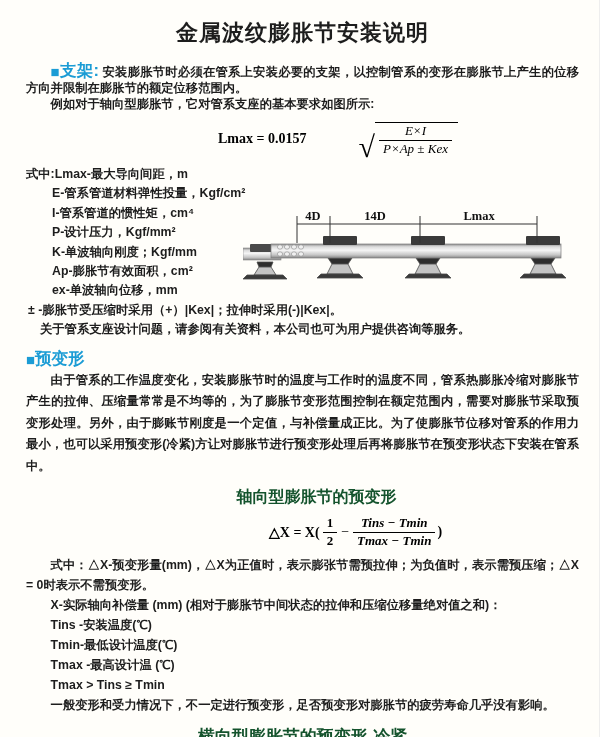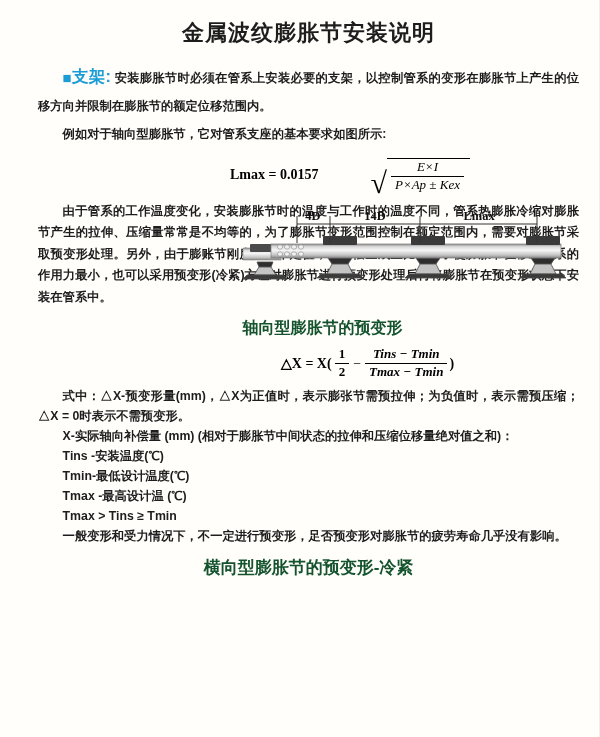--- a/index.html
+++ b/index.html
@@ -1,20 +1,20 @@
 <!DOCTYPE html>
 <html><head>
 <meta charset="utf-8">
 <style>
   html,body{margin:0;padding:0;}
   body{width:600px;height:737px;background:#fffefa;font-family:"Liberation Sans",sans-serif;color:#1d1d1d;overflow:hidden;}
-  .page{position:relative;width:600px;height:737px;box-sizing:border-box;padding:14px 20px 0 38px;border-right:1px solid #eee;}
+  .page{position:relative;width:600px;height:737px;box-sizing:border-box;padding:14px 20px 0 26px;border-right:1px solid #eee;}
   .title{text-align:center;font-size:22px;font-weight:bold;letter-spacing:1px;margin:4px 0 14px 0;}
   p{margin:0;}
-  .body-text{font-size:12.3px;line-height:28px;font-weight:600;text-align:justify;}
+  .body-text{font-size:12.3px;line-height:16px;font-weight:600;text-align:justify;}
   .indent{text-indent:2em;}
   .marker{color:#1b9cd5;font-size:15px;vertical-align:-1px;font-weight:normal;}
   .sec-head{color:#1b9cd5;font-size:16.5px;font-weight:600;}
   .blue-sub{color:#14532d;font-size:16px;font-weight:600;margin:10px 0 2px 28px;text-align:center;}
   .blue-sub2{color:#1b9cd5;font-size:16.5px;font-weight:600;margin:8px 0 0 0;}
 
   
   .defs{margin-top:3px;}
   .defs .def{font-size:12.3px;line-height:19.4px;font-weight:600;}
   .d-sub{margin-left:26px;}
@@ -62,20 +62,31 @@
       <span class="rad">√</span>
       <span class="under">
         <span class="frac ital">
           <span class="num">E×I</span>
           <span class="den">P×Ap ± Kex</span>
         </span>
       </span>
     </span>
   </div>
 
+  <div class="defs">
+    <p class="def">式中:Lmax-最大导向间距，m</p>
+    <p class="def d-sub">E-管系管道材料弹性投量，Kgf/cm²</p>
+    <p class="def d-sub">I-管系管道的惯性矩，cm⁴</p>
+    <p class="def d-sub">P-设计压力，Kgf/mm²</p>
+    <p class="def d-sub">K-单波轴向刚度；Kgf/mm</p>
+    <p class="def d-sub">Ap-膨胀节有效面积，cm²</p>
+    <p class="def d-sub">ex-单波轴向位移，mm</p>
+    <p class="def d-pm">± -膨胀节受压缩时采用（+）|Kex|；拉伸时采用(-)|Kex|。</p>
+    <p class="def d-consult">关于管系支座设计问题，请参阅有关资料，本公司也可为用户提供咨询等服务。</p>
+  </div>
 
   <div class="diagram">
     <svg width="352" height="86" viewBox="0 0 352 86" xmlns="http://www.w3.org/2000/svg">
       <defs>
         <linearGradient id="pg" x1="0" y1="0" x2="0" y2="1">
           <stop offset="0" stop-color="#8f8f8f"></stop>
           <stop offset="0.2" stop-color="#dcdcdc"></stop>
           <stop offset="0.45" stop-color="#f5f5f5"></stop>
           <stop offset="0.78" stop-color="#c6c6c6"></stop>
           <stop offset="1" stop-color="#878787"></stop>
@@ -130,20 +141,21 @@
         <line x1="87" y1="9" x2="87" y2="36"></line>
         <line x1="177" y1="9" x2="177" y2="36"></line>
         <line x1="294" y1="9" x2="294" y2="36"></line>
       </g>
       <text class="dim-label" x="70" y="13" text-anchor="middle">4D</text>
       <text class="dim-label" x="132" y="13" text-anchor="middle">14D</text>
       <text class="dim-label" x="236" y="13" text-anchor="middle">Lmax</text>
     </svg>
   </div>
 
+  <p class="blue-sub2"><span class="marker">■</span><span>预变形</span></p>
   <p class="body-text indent" style="line-height:21.5px;">由于管系的工作温度变化，安装膨胀节时的温度与工作时的温度不同，管系热膨胀冷缩对膨胀节产生的拉伸、压缩量常常是不均等的，为了膨胀节变形范围控制在额定范围内，需要对膨胀节采取预变形处理。另外，由于膨账节刚度是一个定值，与补偿量成正比。为了使膨胀节位移对管系的作用力最小，也可以采用预变形(冷紧)方让对膨胀节进行预变形处理后再将膨胀节在预变形状态下安装在管系中。</p>
 
   <h3 class="blue-sub">轴向型膨胀节的预变形</h3>
 
   <div class="formula f-dx">
     <span>△X = X(</span>
     <span class="frac" style="margin-left:3px;">
       <span class="num">1</span>
       <span class="den">2</span>
     </span>

